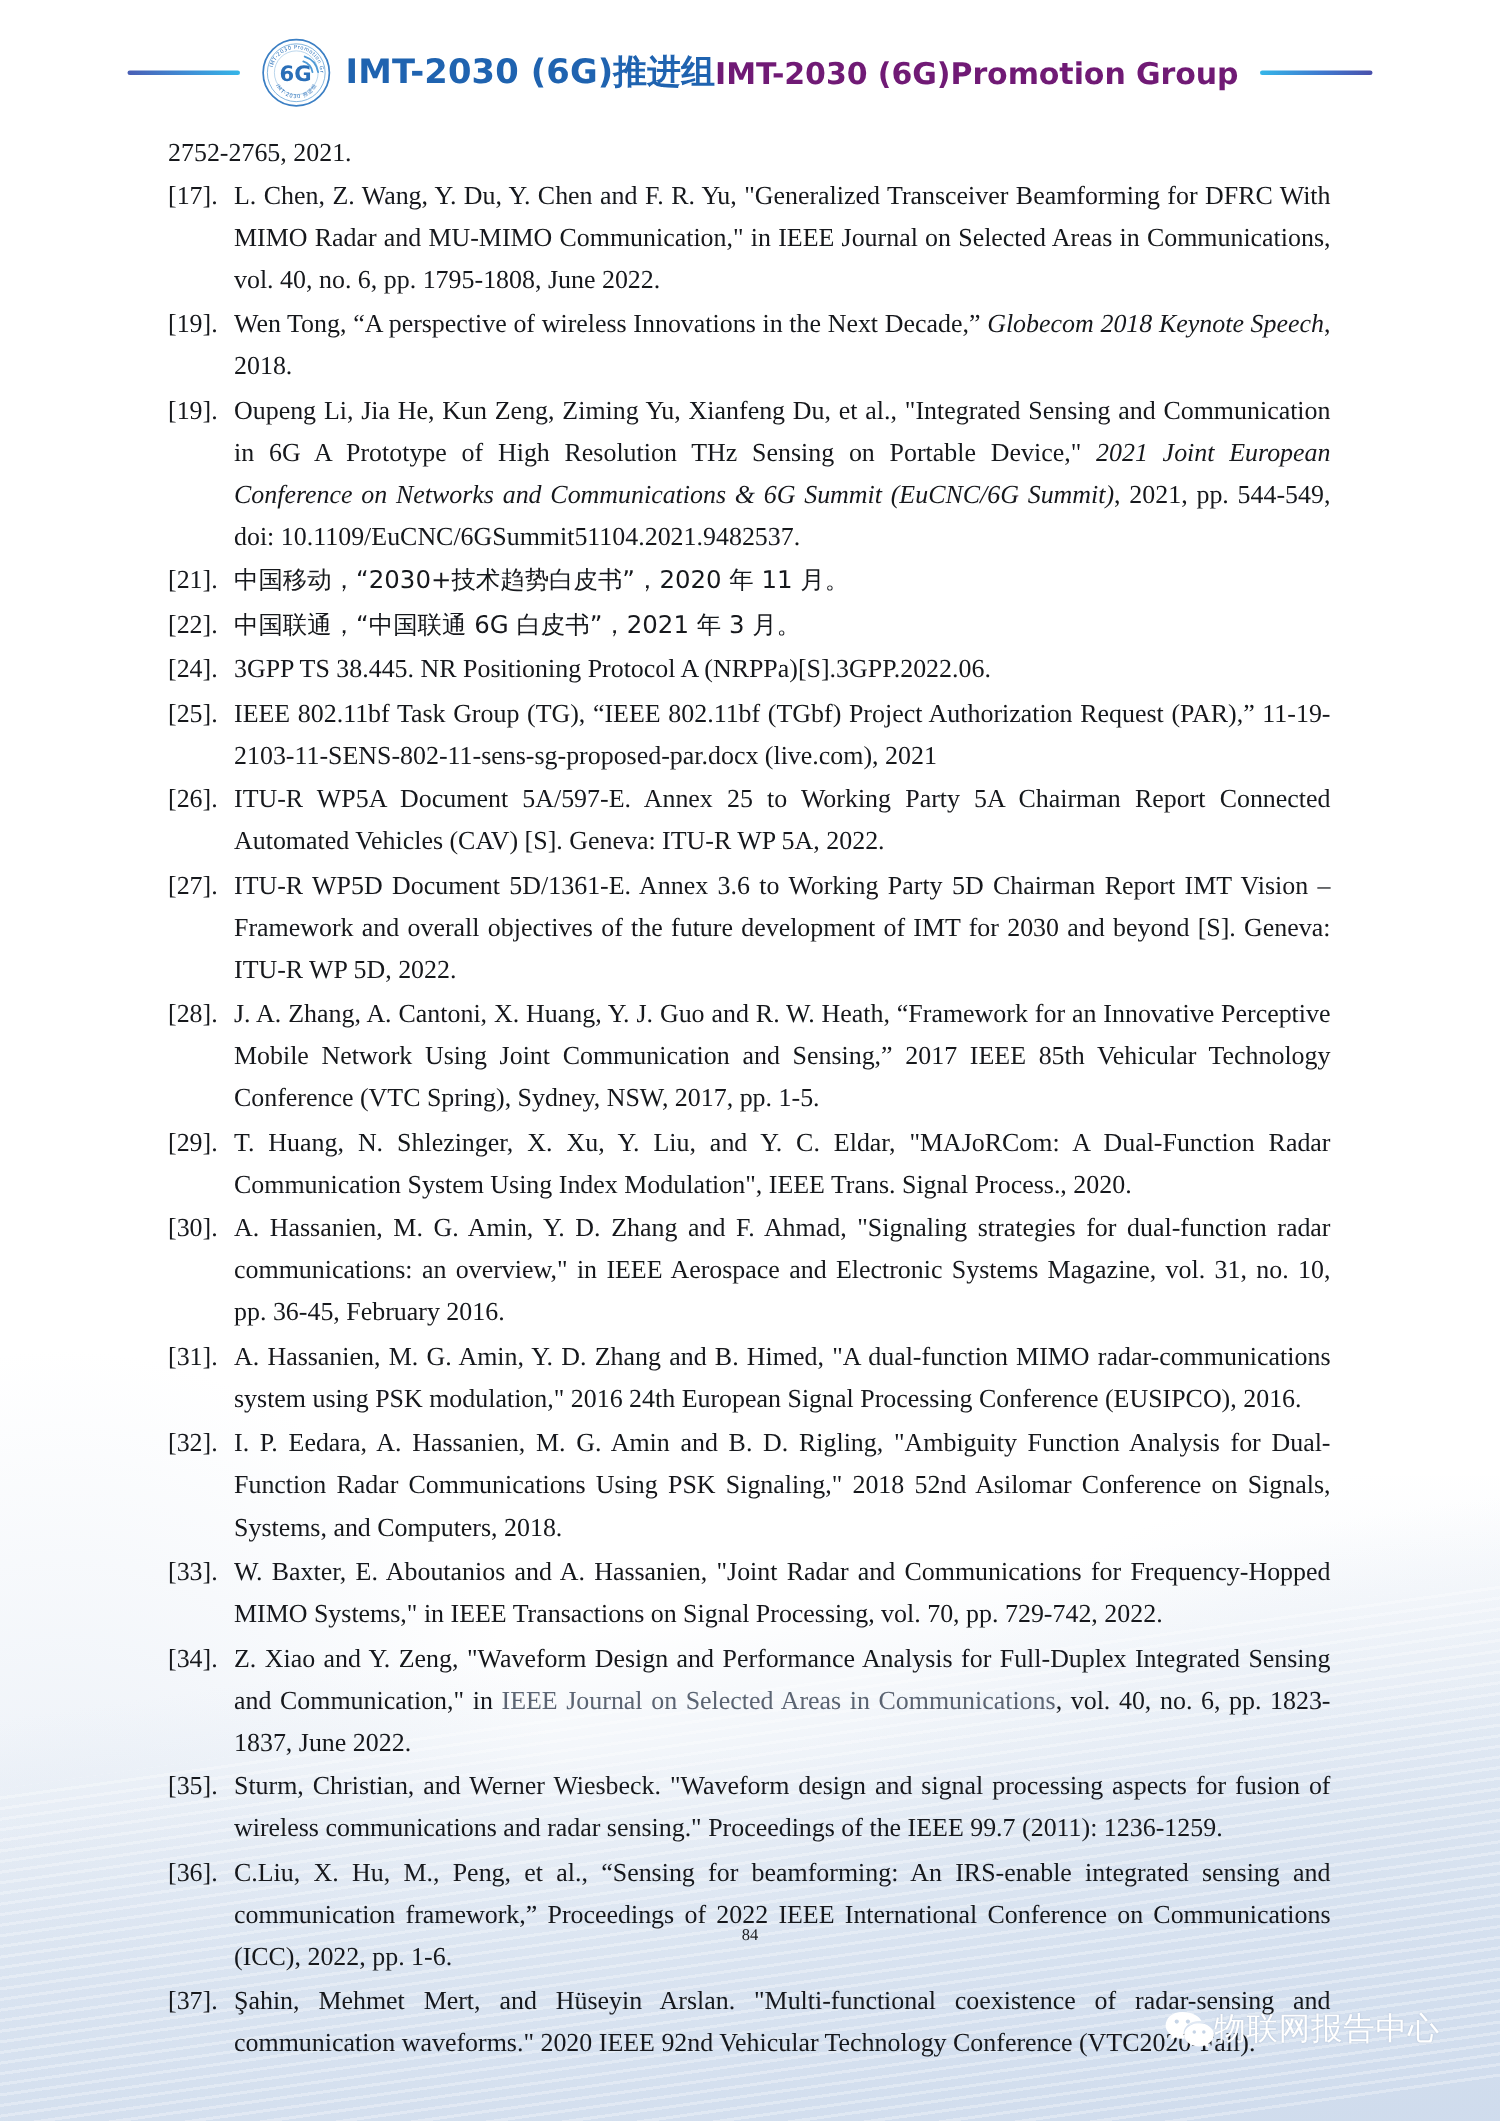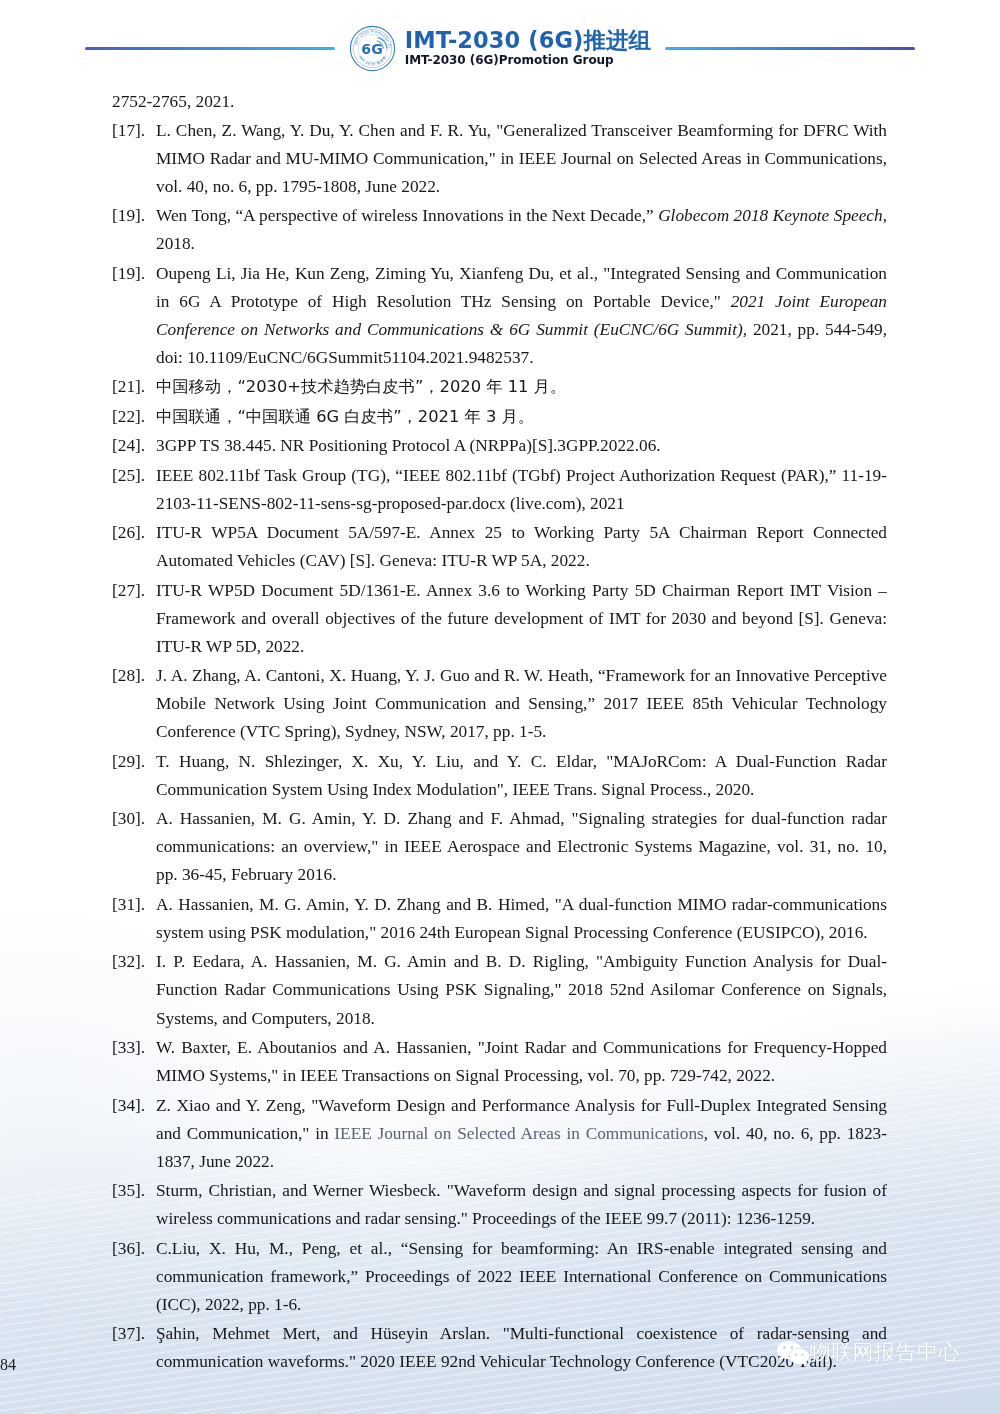--- a/index.html
+++ b/index.html
@@ -120,35 +120,34 @@
     flex: 0 0 auto;
   }
   .logo-seal {
     width: 47px;
     height: 47px;
     flex: 0 0 auto;
     position: relative;
   }
   .hdr-titles {
     display: flex;
-    flex-direction: column;
     line-height: 1.02;
     font-family: "DejaVu Sans", "Liberation Sans", sans-serif;
   }
   .hdr-title-cn {
     font-size: 22.5px;
     font-weight: bold;
     color: #1f63b0;
     letter-spacing: 0.1px;
     white-space: nowrap;
   }
   .hdr-title-en {
-    font-size: 12px;
+    font-size: 20px;
     font-weight: bold;
-    color: #0f172a;
+    color: #701a75;
     letter-spacing: -0.05px;
     margin-top: 2px;
     white-space: nowrap;
   }
 
   
   .content {
     position: absolute;
     top: 88px;
     left: 112px;
@@ -196,22 +195,23 @@
   }
   .url-txt {
     letter-spacing: -0.1px;
   }
 
   
   .page-number {
     position: absolute;
     left: 0;
     right: 0;
-    top: 1356px;
-    font-size: 16px;
+    top: 1284px;
+    text-align: center;
+    font-size: 11px;
     color: #1a1c20;
     z-index: 4;
   }
   .watermark {
     position: absolute;
     right: 40px;
     top: 1338px;
     display: flex;
     align-items: center;
     gap: 0;

